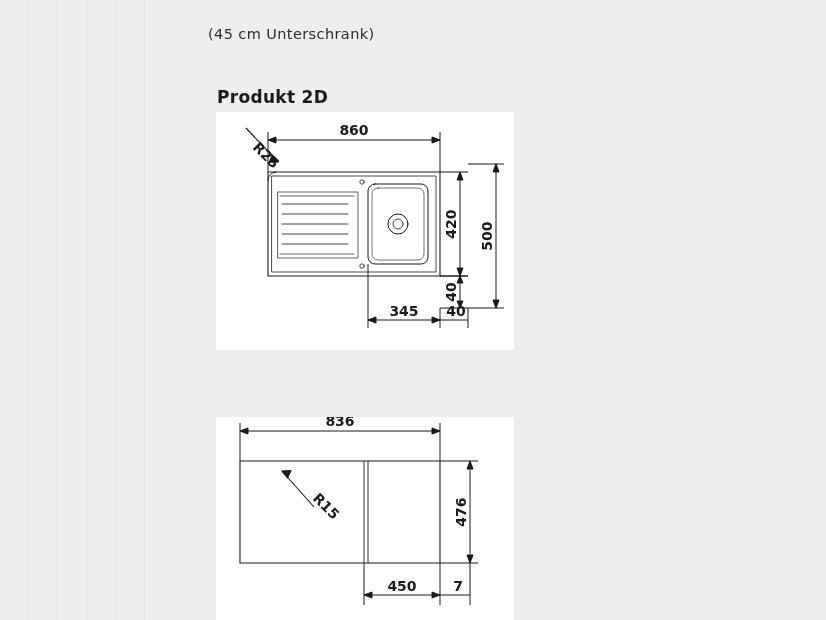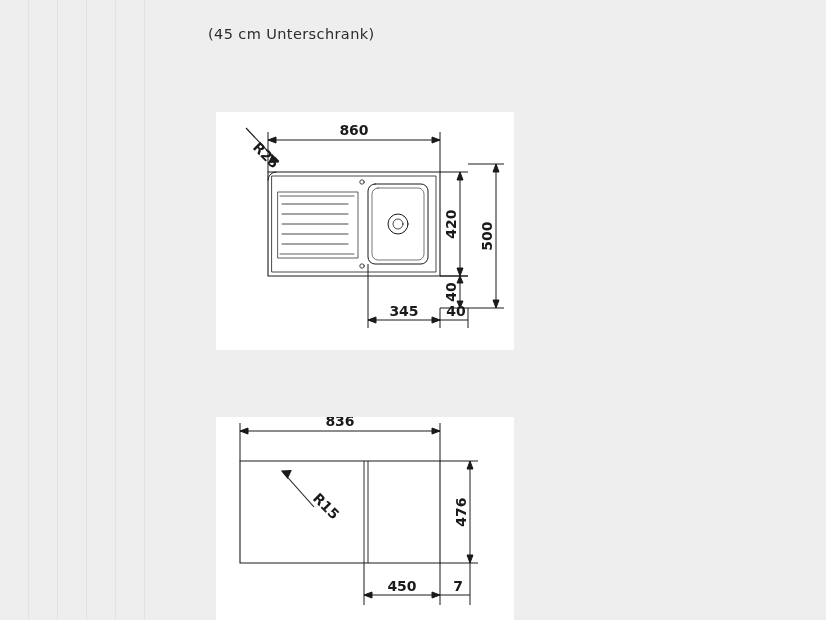--- a/index.html
+++ b/index.html
@@ -102,20 +102,21 @@
     <div class="vline" style="left:115px"></div>
     <div class="vline" style="left:144px"></div>
   </div>
 
   <div class="right-band"></div>
 
   <div class="content">
 
     <div class="subtitle">(45 cm Unterschrank)</div>
 
+    <div class="section-title" id="title-produkt">Produkt 2D</div>
 
     <div class="fig" id="fig-produkt">
       <svg width="298" height="238" viewBox="0 0 298 238" xmlns="http://www.w3.org/2000/svg">
         <g stroke="#1a1a1a" fill="none" stroke-width="1.1" stroke-linecap="round">
 
           <path d="M 52 60 L 224 60 L 224 164 L 52 164 Z"></path>
 
           <path d="M 56 64 L 220 64 L 220 160 L 56 160 Z" stroke-width="0.8"></path>
 
           <rect x="152" y="72" width="60" height="80" rx="7" ry="7" stroke-width="1"></rect>

